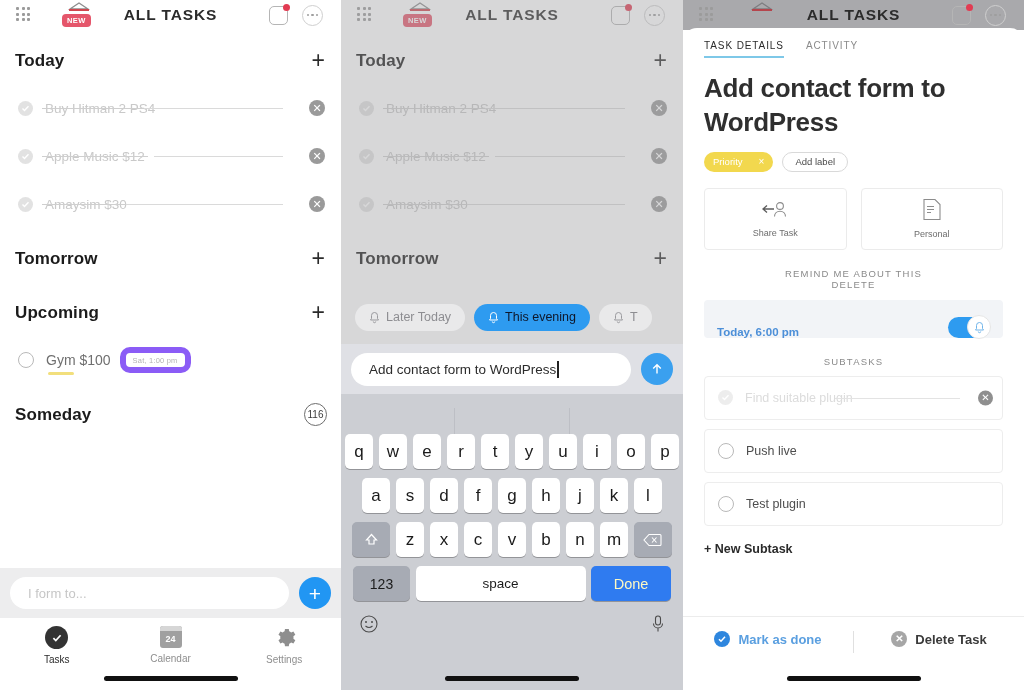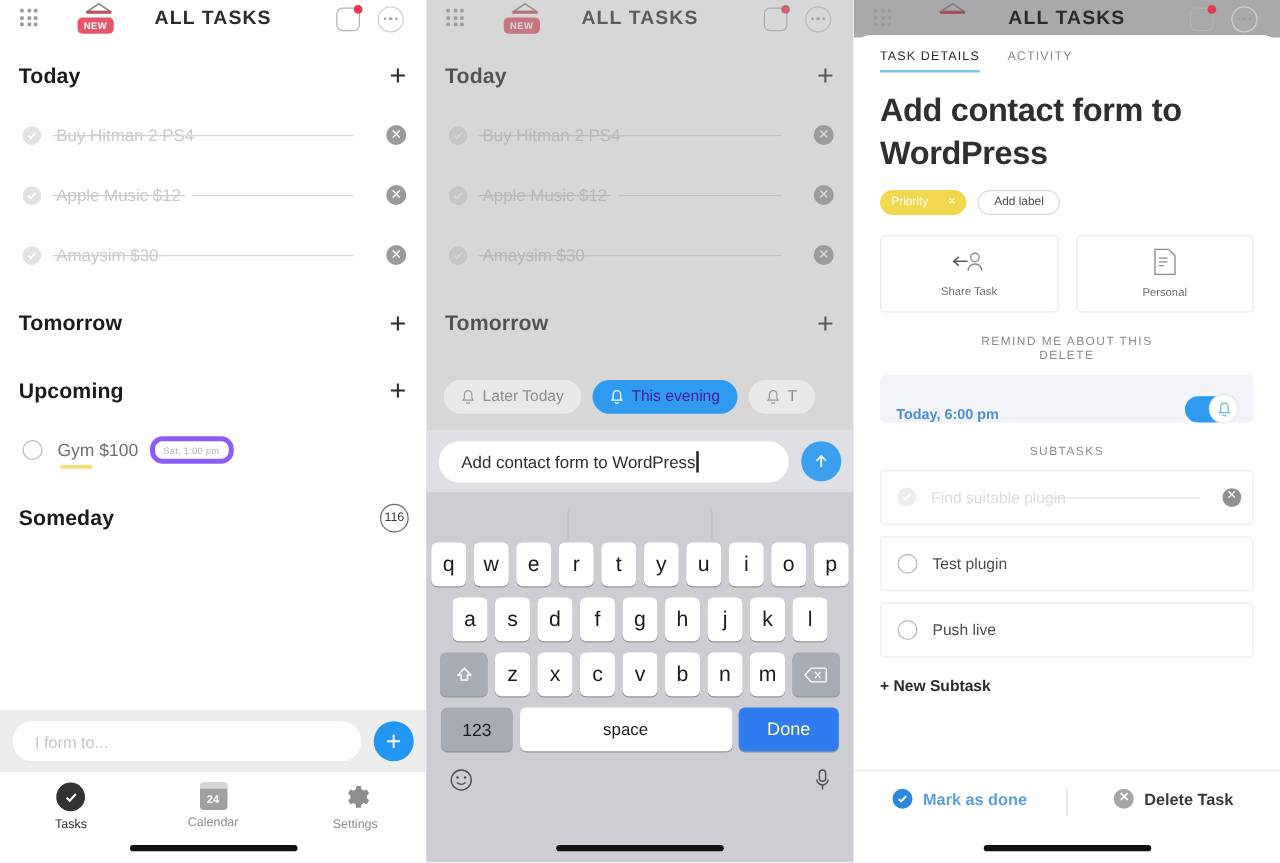--- a/index.html
+++ b/index.html
@@ -52,21 +52,21 @@
   .task-text.done::after { content: ""; position: absolute; left: -3px; right: -3px; top: 50%;
                            height: 1px; background: #cfcfcf; }
   .strike-line { position: absolute; left: 130px; right: 44px; top: 50%; height: 1px; background: #dadada; }
   .strike-line.s2 { left: 140px; } .strike-line.s3 { left: 112px; }
   .task-x { position: absolute; right: 2px; top: 50%; transform: translateY(-50%); width: 16px; height: 16px;
             border-radius: 50%; background: #9a9a9a; display: flex; align-items: center;
             justify-content: center; color: #fff; font-size: 11px; line-height: 1; }
   .task-open-text { margin-left: 12px; font-size: 14px; color: #6f6f6f; position: relative; }
   .task-open-text .underline { position: absolute; left: 2px; bottom: -7px; width: 26px; height: 3.5px;
                                background: #f2df7c; border-radius: 2px; }
-  .time-badge { margin-left: 9px; border: 4px solid #8b5cf6; border-radius: 10px; padding: 2.5px 7px;
+  .time-badge { margin-left: 9px; border: 6px solid #8b5cf6; border-radius: 10px; padding: 2.5px 7px;
                 font-size: 7.5px; color: #b3b3b3; letter-spacing: .2px; white-space: nowrap; }
 
   
   .compose { position: absolute; left: 0; right: 0; bottom: 72px; height: 50px; background: #ededee;
              display: flex; align-items: center; padding: 0 10px; }
   .compose-input { flex: 1; height: 32px; background: #fff; border-radius: 17px; display: flex;
                    align-items: center; padding: 0 18px; font-size: 13px; color: #c6c6c6; }
   .compose-fab { width: 32px; height: 32px; border-radius: 50%; background: #2196f3; margin-left: 10px;
                  color: #fff; font-size: 21px; font-weight: 300; display: flex; align-items: center;
                  justify-content: center; line-height: 1; }
@@ -84,21 +84,21 @@
                          background: #d6d6d6; border-radius: 3px 3px 0 0; }
   .homebar { position: absolute; bottom: 9px; left: 50%; transform: translateX(-50%);
              width: 134px; height: 5px; background: #111; border-radius: 3px; }
 
   
   .dim { position: absolute; inset: 0; background: rgba(160,160,163,0.42); }
   .chips-row { position: absolute; left: 0; right: 0; top: 300px; height: 34px;
                display: flex; align-items: center; gap: 9px; padding-left: 14px; overflow: hidden; }
   .chip { display: flex; align-items: center; gap: 6px; height: 27px; padding: 0 14px;
           border-radius: 14px; background: #e9e9ea; font-size: 12.5px; color: #8d8d91; white-space: nowrap; }
-  .chip.active { background: #2e9bf0; color: #4c1d95; }
+  .chip.active { background: #2e9bf0; color: #0f172a; }
   .chip svg { display: block; }
   .compose2 { position: absolute; left: 0; right: 0; top: 344px; height: 50px;
               background: #dfe0e5; display: flex; align-items: center; padding: 0 10px; }
   .compose2-input { flex: 1; height: 33px; background: #fff; border-radius: 17px; display: flex;
                     align-items: center; padding: 0 18px; font-size: 13.5px; color: #2c2c2c; position: relative; }
   .caret { width: 1.4px; height: 17px; background: #222; margin-left: 1px; }
   .send-fab { width: 32px; height: 32px; border-radius: 50%; background: #3aa0ef; margin-left: 10px;
               display: flex; align-items: center; justify-content: center; }
 
   
@@ -567,25 +567,25 @@
             <svg width="9" height="9" viewBox="0 0 9 9">
               <path d="M1.5 4.5 L3.5 6.5 L7.5 2.2" fill="none" stroke="#fff" stroke-width="1.4"></path>
             </svg>
           </div>
         <div class="sub-text done">Find suitable plugin</div>
         <div class="sub-strike"></div>
         <div class="sub-x">✕</div>
       </div>
       <div class="sub-item">
         <div class="sub-check-open"></div>
-        <div class="sub-text">Test plugin</div>
+        <div class="sub-text">Push live</div>
       </div>
       <div class="sub-item">
         <div class="sub-check-open"></div>
-        <div class="sub-text">Push live</div>
+        <div class="sub-text">Test plugin</div>
       </div>
 
       <div class="new-sub">+ New Subtask</div>
 
       <div class="footer">
         <div class="foot-btn mark">
           <div class="ic-check-blue">
               <svg width="10" height="10" viewBox="0 0 10 10">
                 <path d="M2 5.2 L4 7.2 L8 2.8" fill="none" stroke="#fff" stroke-width="1.5"></path>
               </svg>

